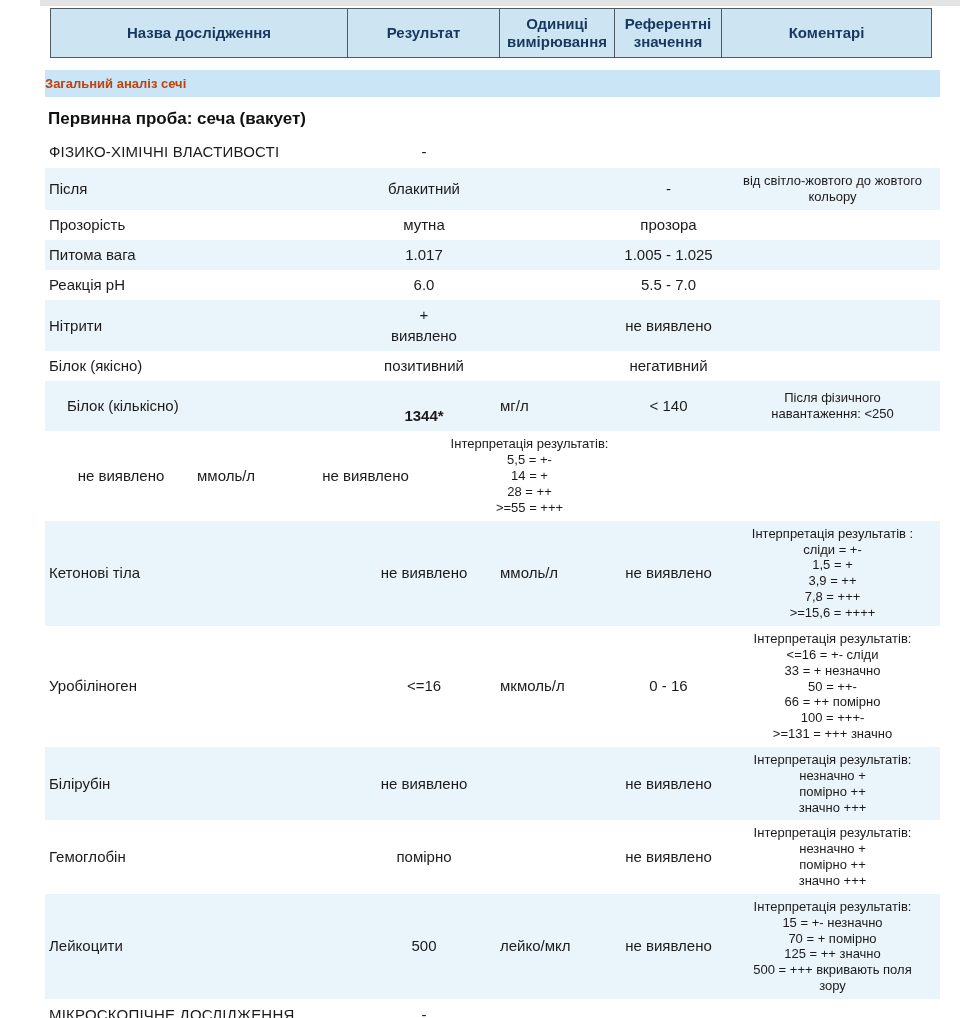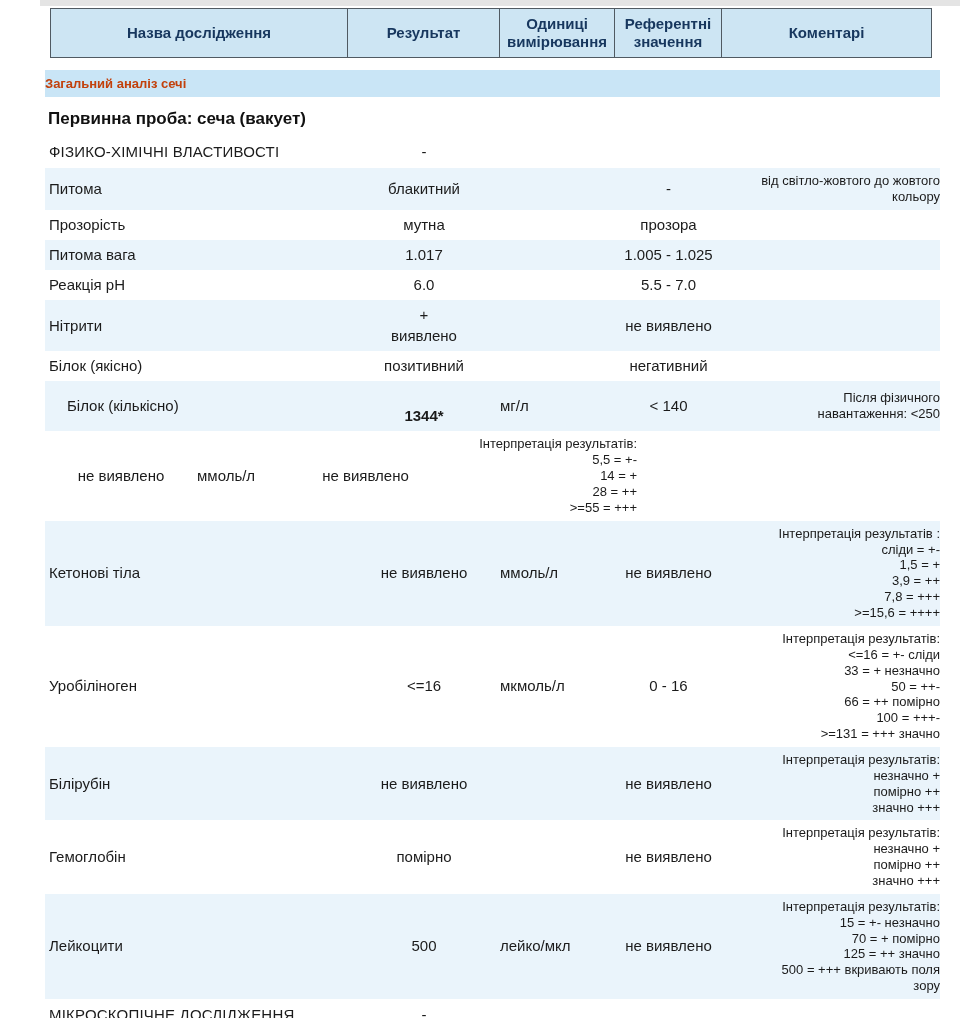--- a/index.html
+++ b/index.html
@@ -57,21 +57,21 @@
   }
   .row.shaded { background: #eaf4fb; }
   .row .c { font-size: 15px; line-height: 1.35; }
   .cell-name    { width: 303px; padding-left: 4px; }
   .cell-name.indent { padding-left: 22px; }
   .cell-result  { width: 152px; text-align: center; white-space: pre-line; }
   .cell-result.bold { font-weight: bold; margin-top: 20px; }
   .cell-unit    { width: 115px; text-align: left; }
   .cell-ref     { width: 107px; text-align: center; }
   .cell-comment {
-    width: 218px; text-align: right;
+    width: 218px; text-align: center;
     font-size: 13px !important; line-height: 1.22 !important;
     white-space: pre-line; padding-left: 3px;
   }
   .row.section-row { min-height: 32px; }
   .row.section-row .cell-name { letter-spacing: 0.2px; }
 </style>
 </head>
 <body>
 
 <div class="page">
@@ -96,21 +96,21 @@
     <div id="rows">
   <div class="row section-row">
     <div class="c cell-name">ФІЗИКО-ХІМІЧНІ ВЛАСТИВОСТІ</div>
     <div class="c cell-result">-</div>
     <div class="c cell-unit"></div>
     <div class="c cell-ref"></div>
     <div class="c cell-comment"></div>
   </div>
 
   <div class="row shaded">
-    <div class="c cell-name">Питома</div>
+    <div class="c cell-name">Після</div>
     <div class="c cell-result">блакитний</div>
     <div class="c cell-unit"></div>
     <div class="c cell-ref">-</div>
     <div class="c cell-comment">від світло-жовтого до жовтого
 кольору</div>
   </div>
 
   <div class="row">
     <div class="c cell-name">Прозорість</div>
     <div class="c cell-result">мутна</div>

